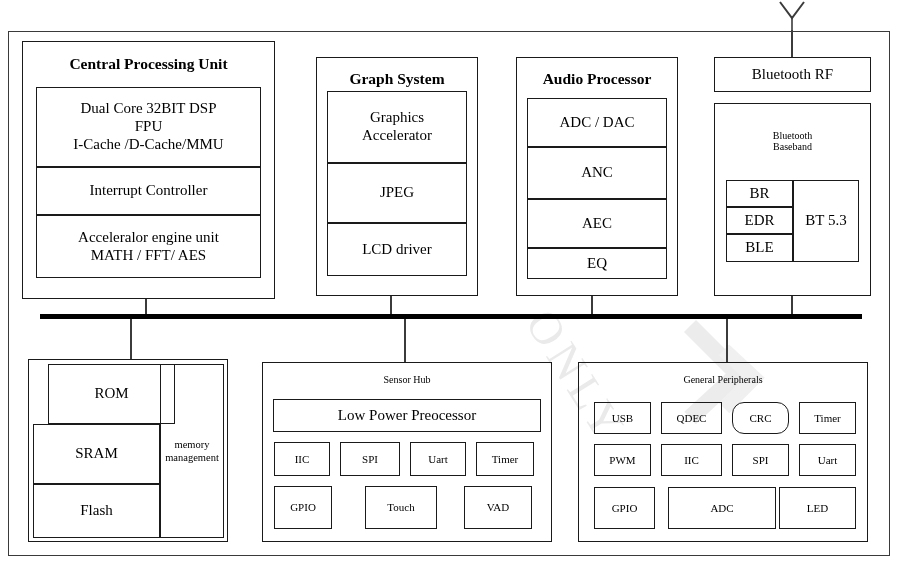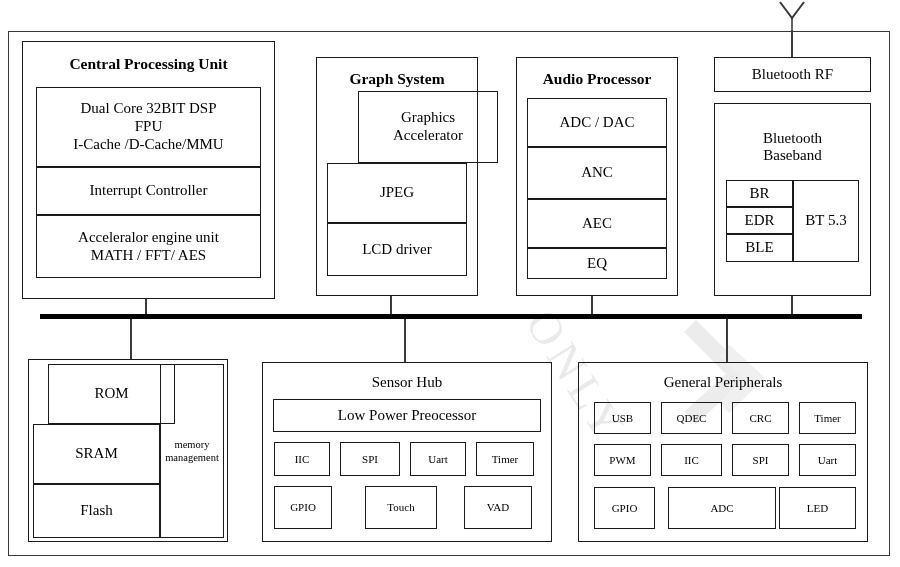--- a/index.html
+++ b/index.html
@@ -36,21 +36,21 @@
   .ctr{
     display:flex;align-items:center;justify-content:center;
     text-align:center;line-height:1.18;
   }
   .grp-title{
     position:absolute;left:0;width:100%;text-align:center;
     font-weight:bold;font-size:15.5px;
   }
   .grp-title-plain{
     position:absolute;left:0;width:100%;text-align:center;
-    font-weight:normal;font-size:15px;
+    font-weight:normal;font-size:10px;
   }
 
   .lbl{font-size:15px;}
   .lbl-sm{font-size:11px;}
   .lbl-xs{font-size:10.5px;line-height:1.25;}
 
   
   .vline{position:absolute;width:1.5px;background:#3b3b3b;z-index:2;}
   .bus{position:absolute;background:#000;z-index:3;}
   .antenna{position:absolute;z-index:2;}
@@ -96,21 +96,21 @@
   <div class="box bd ctr z5" style="left:36px;top:215px;width:225px;height:63px;">
     <div class="lbl">
       <div>Acceleralor engine unit</div>
       <div>MATH / FFT/ AES</div>
     </div>
   </div>
 
   <div class="box bd z5" style="left:316px;top:57px;width:162px;height:239px;">
     <div class="grp-title" style="top:12px;">Graph System</div>
   </div>
-  <div class="box bd ctr z5" style="left:327px;top:91px;width:140px;height:72px;margin-left:31px;">
+  <div class="box bd ctr z5" style="left:327px;top:91px;width:140px;height:72px;">
     <div class="lbl">
       <div>Graphics</div>
       <div>Accelerator</div>
     </div>
   </div>
   <div class="box bd ctr z5" style="left:327px;top:163px;width:140px;height:60px;">
     <div class="lbl">JPEG</div>
   </div>
   <div class="box bd ctr z5" style="left:327px;top:223px;width:140px;height:53px;">
     <div class="lbl">LCD driver</div>
@@ -217,21 +217,21 @@
   <div class="box bd z5" style="left:578px;top:362px;width:290px;height:180px;">
     <div class="grp-title-plain" style="top:11px;">General Peripherals</div>
   </div>
 
   <div class="box bd ctr z5" style="left:594px;top:402px;width:57px;height:32px;">
     <div class="lbl-sm">USB</div>
   </div>
   <div class="box bd ctr z5" style="left:661px;top:402px;width:61px;height:32px;">
     <div class="lbl-sm">QDEC</div>
   </div>
-  <div class="box bd ctr z5" style="left:732px;top:402px;width:57px;height:32px;">
+  <div class="box bd ctr z5" style="left:732px;top:402px;width:57px;height:32px;border-radius:12px;">
     <div class="lbl-sm">CRC</div>
   </div>
   <div class="box bd ctr z5" style="left:799px;top:402px;width:57px;height:32px;">
     <div class="lbl-sm">Timer</div>
   </div>
 
   <div class="box bd ctr z5" style="left:594px;top:444px;width:57px;height:32px;">
     <div class="lbl-sm">PWM</div>
   </div>
   <div class="box bd ctr z5" style="left:661px;top:444px;width:61px;height:32px;">

